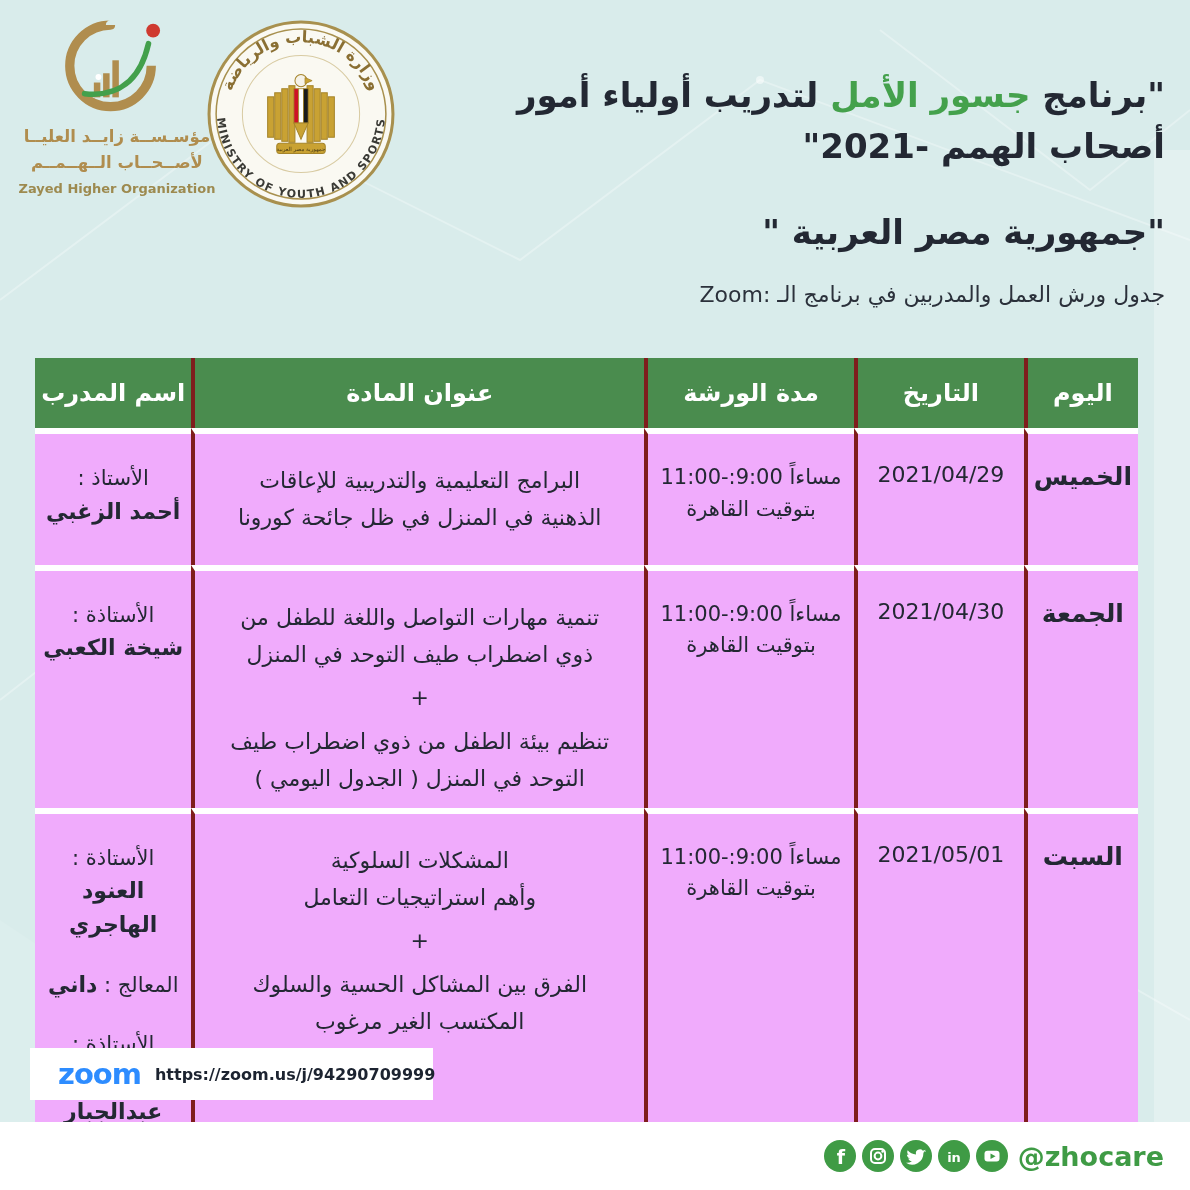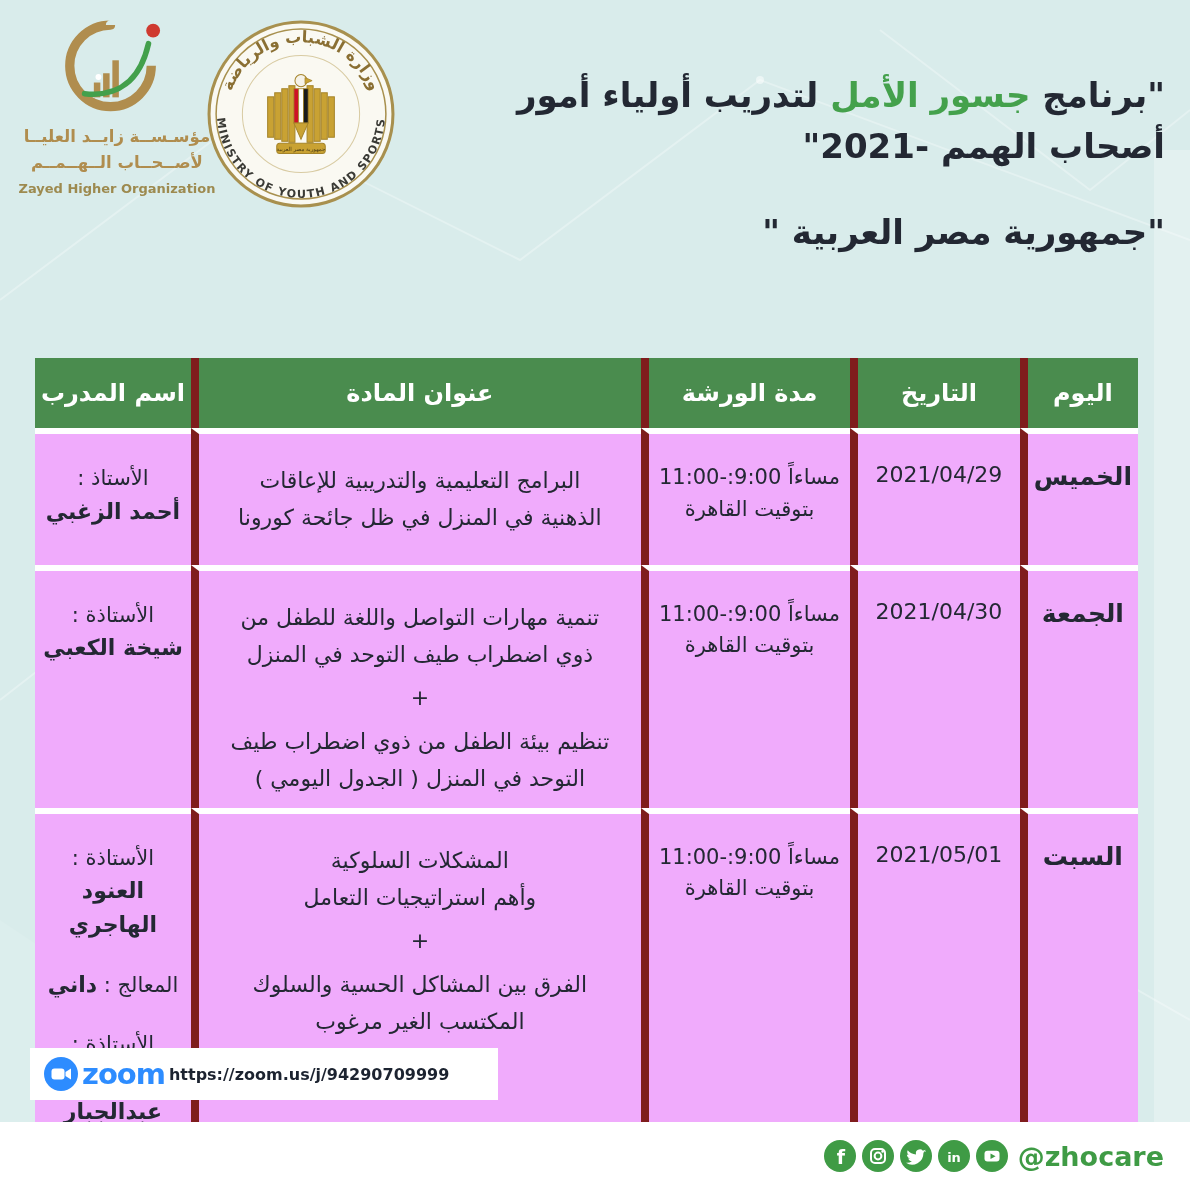--- a/index.html
+++ b/index.html
@@ -26,38 +26,38 @@
   
   .schedule-table { left:35px; top:358px; width:1103px; border-collapse:separate; border-spacing:0; direction:rtl; }
   .schedule-table th {
     background:#4a8c4e; color:#fff; font-weight:bold; font-size:24px;
     height:70px; text-align:center; vertical-align:middle;
   }
   .schedule-table td {
     background:#f0abfc; color:#232833; text-align:center; vertical-align:top;
     padding:28px 6px 10px 6px; border-top:6px solid #fff;
   }
-  .schedule-table th, .schedule-table td { border-left:8px solid #7f1d1d; }
+  .schedule-table th, .schedule-table td { border-left:4px solid #7f1d1d; }
   .schedule-table th:last-child, .schedule-table td:last-child { border-left:none;margin-top:28px; }
   .schedule-table tbody tr:nth-child(1) { height:125px; }
   .schedule-table tbody tr:nth-child(2) { height:209px; }
   .schedule-table tbody tr:nth-child(3) { height:276px; }
   .day-cell { font-size:25px; font-weight:bold; }
   .date-cell { font-size:22px; }
   .duration-cell { font-size:21px; line-height:1.5; }
   .duration-time { direction:ltr; }
   .topic-cell { font-size:22px; line-height:1.7; }
   .topic-line.plus { margin:6px 0; }
   .trainer-cell { font-size:21px; line-height:1.55; }
   .trainer-entry { margin-bottom:26px; }
   .tname { font-weight:bold; font-size:22px; }
 
   
-  .zoom-bar { left:30px; top:1048px; width:468px; height:52px; background:#fff;
-    display:flex; align-items:center; padding:0 14px; gap:4px; }
+  .zoom-bar { left:30px; top:1048px; width:403px; height:52px; background:#fff;
+    display:flex; align-items:center; padding:0 14px; gap:14px; }
   .zoom-word { color:#2d8cff; font-size:29px; font-weight:bold; letter-spacing:-1px; }
   .zoom-link { color:#1c2330; font-size:16px; font-weight:bold; }
 
   
   .footer { left:0; top:1122px; width:1190px; height:68px; background:#fff;
     display:flex; align-items:center; justify-content:flex-end; padding-right:26px; gap:5px; }
   .site-url { color:#b2945a; font-size:27px; font-weight:bold; }
   .social-row { display:flex; align-items:center; gap:4px; margin:0 4px; }
   .handle { color:#3f9b45; font-size:27px; font-weight:bold; }
 </style>
@@ -134,20 +134,21 @@
       </g>
     </svg>
   </div>
 
   <div class="layer title-block" dir="rtl">
     <div class="main-title">
       <div><span>"برنامج </span><span class="green-words">جسور الأمل</span><span> لتدريب أولياء أمور</span></div>
       <div>أصحاب الهمم -2021"</div>
     </div>
     <div class="subtitle">"جمهورية مصر العربية "</div>
+    <div class="note"><span>جدول ورش العمل والمدربين في برنامج الـ </span><span class="latin">Zoom:</span></div>
   </div>
 
   <table class="layer schedule-table" dir="rtl">
     <colgroup>
       <col style="width:108px">
         <col style="width:170px">
         <col style="width:211px">
         <col style="width:457px">
         <col style="width:157px">
     </colgroup>

